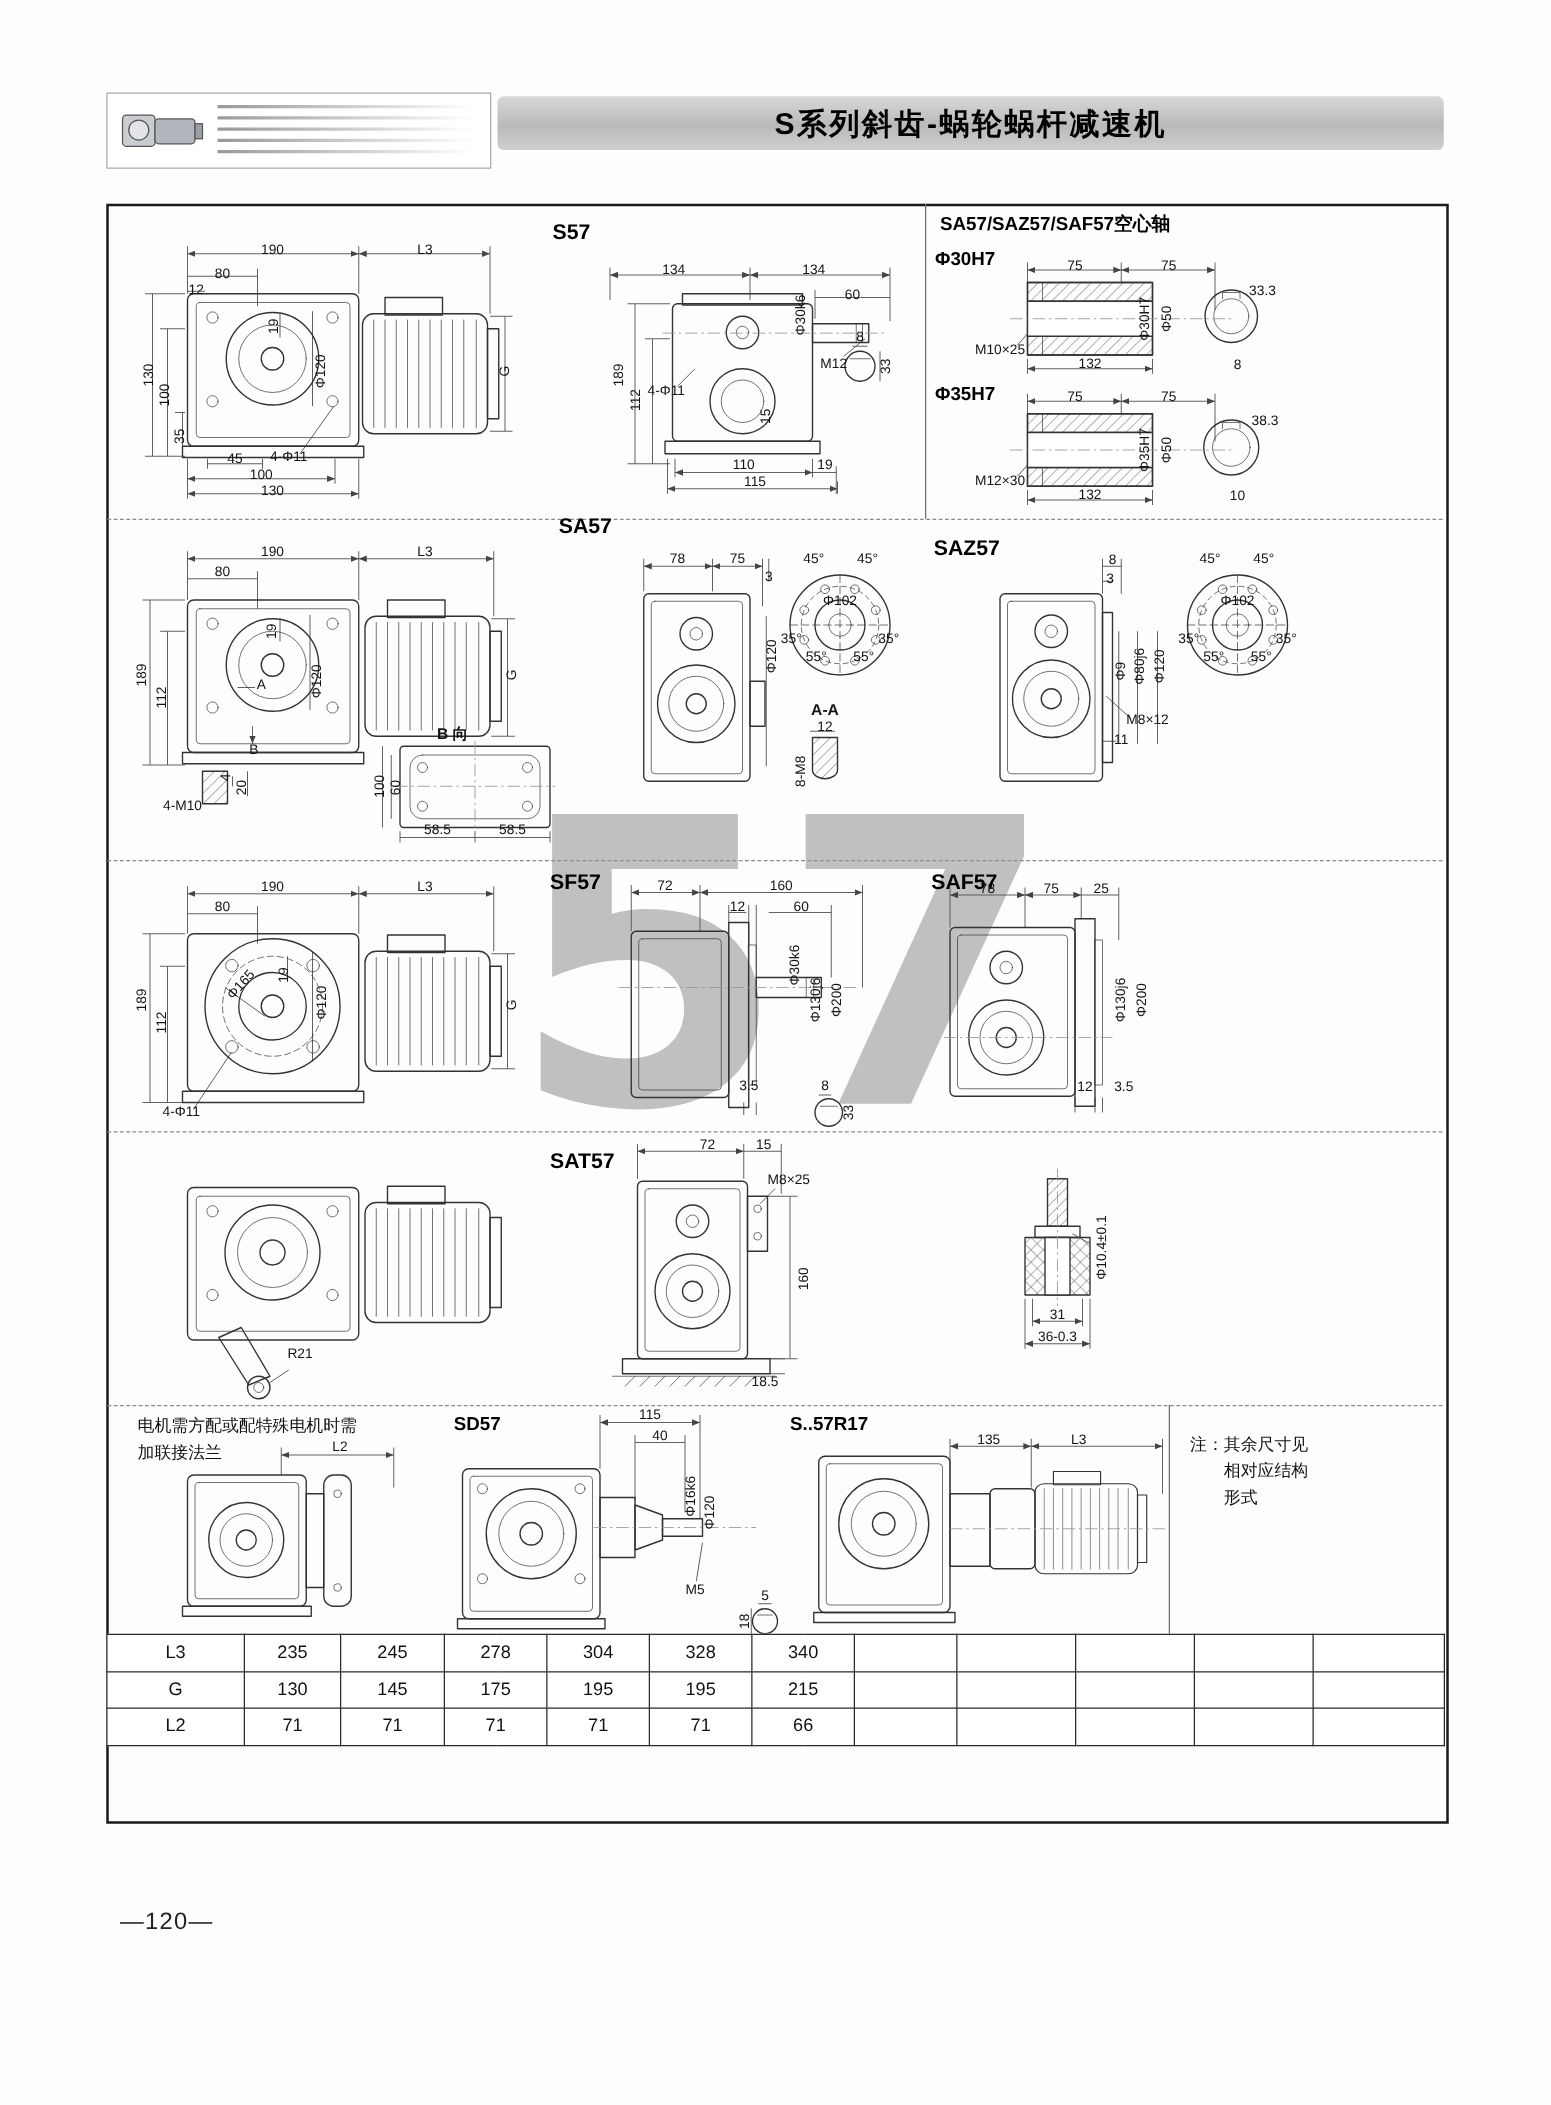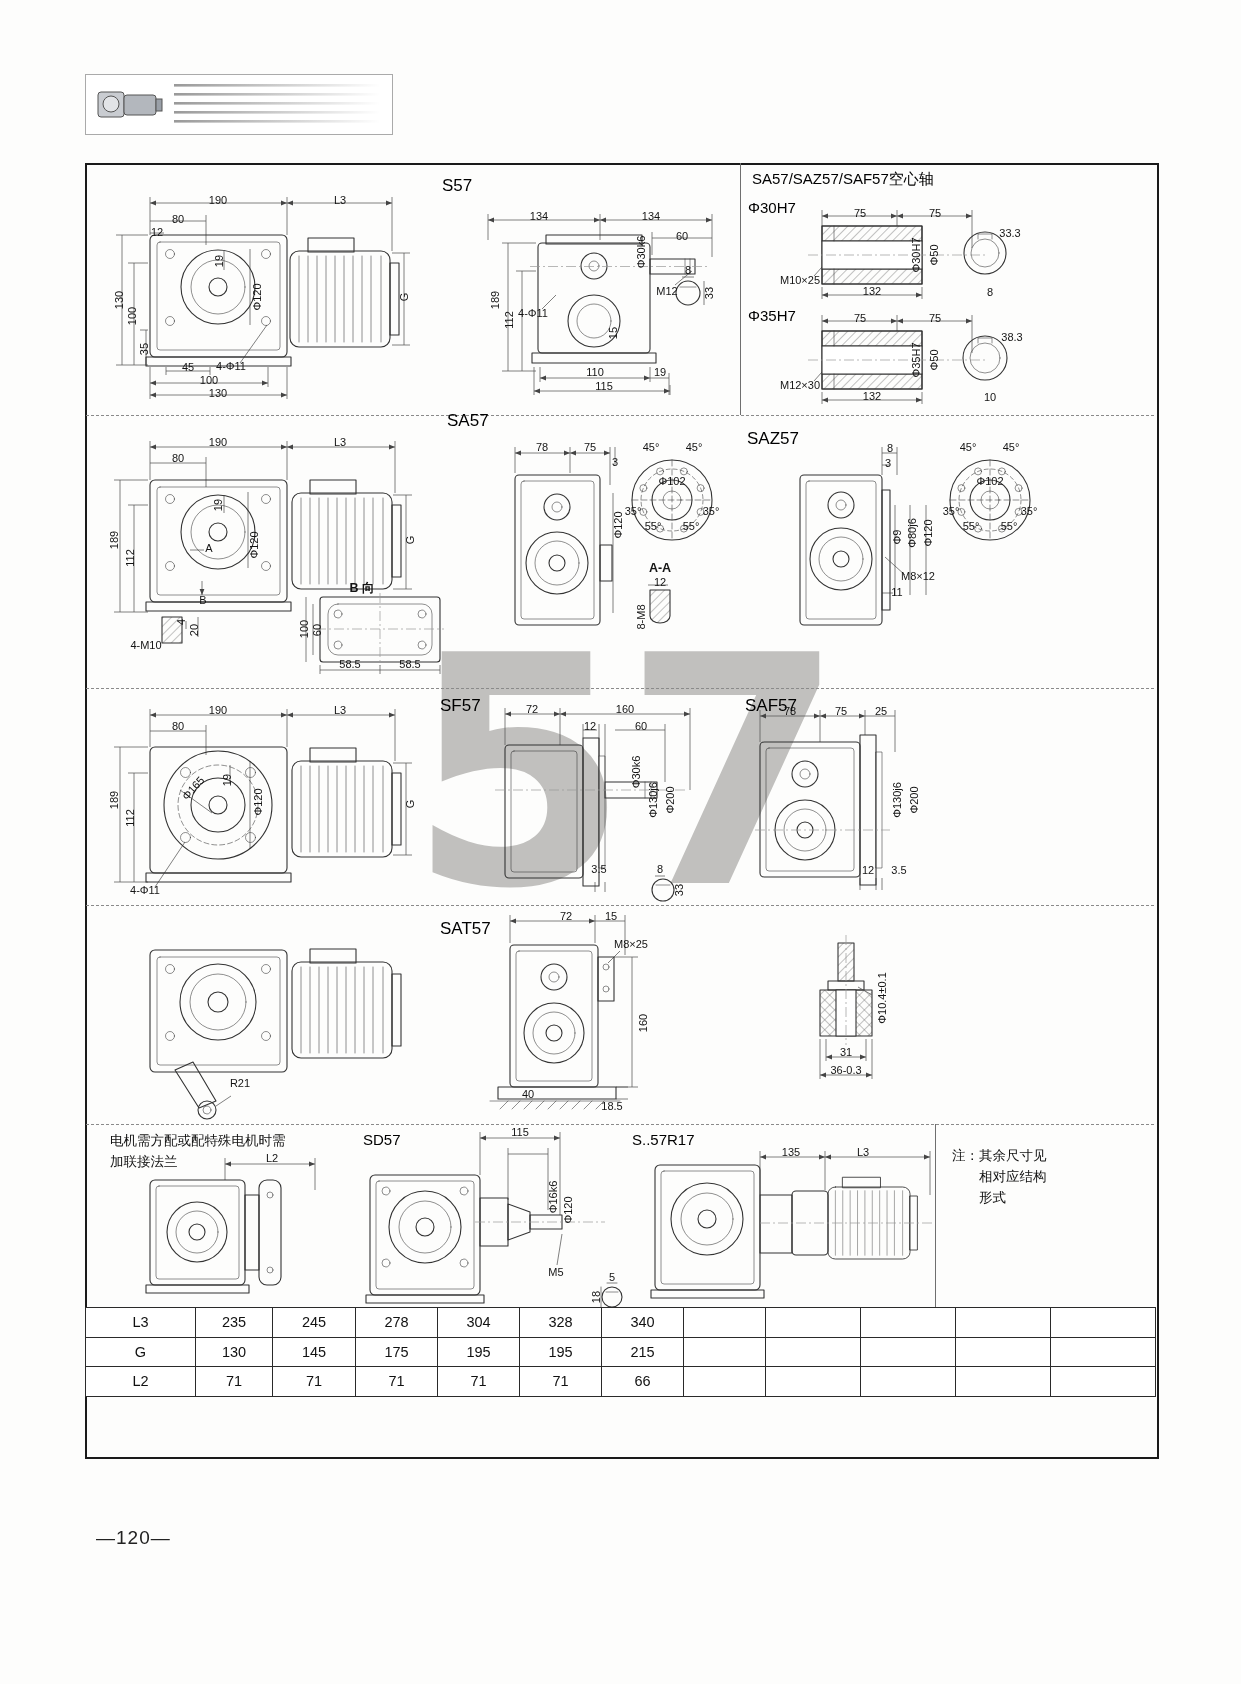--- a/index.html
+++ b/index.html
@@ -8,21 +8,21 @@
   .logo-box{position:absolute;left:85px;top:74px;width:306px;height:59px;border:1px solid #aaa;background:#fff;z-index:3}
   .title-bar{position:absolute;left:398px;top:77px;width:757px;height:43px;border-radius:5px;background:linear-gradient(180deg,#d8d8d8 0%,#b9b9b9 55%,#cfcfcf 100%);z-index:3;display:flex;align-items:center;justify-content:center;font-size:24px;font-weight:700;letter-spacing:2px;color:#000}
   .frame{position:absolute;left:85px;top:163px;width:1070px;height:1292px;border:2px solid #1a1a1a;z-index:1}
   .hdiv{position:absolute;left:86px;width:1068px;height:0;border-top:1px dashed #8a8a8a;z-index:1}
   .vdiv{position:absolute;width:0;border-left:1px solid #6f6f6f;z-index:1}
   .watermark{position:absolute;left:408px;top:622px;font-size:318px;line-height:0.95;font-weight:700;color:#c1c0be;z-index:0;font-family:"DejaVu Sans",sans-serif;letter-spacing:-6px}
   .dim{position:absolute;transform:translate(-50%,-50%);font-size:11px;white-space:nowrap;z-index:6;color:#141414}
   .dim.b{font-weight:700;font-size:12.5px}
   .dimv{position:absolute;transform:translate(-50%,-50%) rotate(-90deg);font-size:11px;white-space:nowrap;z-index:6;color:#141414}
   .dimd{position:absolute;transform:translate(-50%,-50%) rotate(-48deg);font-size:11px;white-space:nowrap;z-index:6;color:#141414}
-  .lbl{position:absolute;font-weight:400;font-size:17px;white-space:nowrap;z-index:6;color:#000}
+  .lbl{position:absolute;font-weight:700;font-size:17px;white-space:nowrap;z-index:6;color:#000}
   .lbl.sm{font-size:15px}
   .note{position:absolute;font-size:13.5px;line-height:1.55;z-index:6;color:#111}
   svg.draw{position:absolute;z-index:2;overflow:visible}
   .sg{stroke:#333;stroke-width:1.1;fill:none;stroke-linejoin:round;stroke-linecap:round}
   .thin{stroke-width:0.55}
   .dg{stroke:#555;stroke-width:0.75;fill:none}
   .cl{stroke:#999;stroke-width:0.7;fill:none;stroke-dasharray:10 3 2 3}
   .spec{position:absolute;left:85px;top:1307px;width:1070px;border-collapse:collapse;table-layout:fixed;z-index:4;background:#fff}
   .spec td{border:1px solid #2a2a2a;text-align:center;vertical-align:middle;font-size:14.5px;height:28.6px;padding:0;color:#111}
   .footnote{position:absolute;left:88px;top:1462px;font-size:13.5px;z-index:4;color:#111}
@@ -96,20 +96,23 @@
       </g>
       <g fill="url(#fade)">
         <rect x="88" y="9" width="206" height="2.6"></rect>
           <rect x="88" y="18" width="206" height="2.6"></rect>
           <rect x="88" y="27" width="206" height="2.6"></rect>
           <rect x="88" y="36" width="206" height="2.6"></rect>
           <rect x="88" y="45" width="206" height="2.6"></rect>
       </g>
     </svg>
   </div>
+  <div class="title-bar">
+      <span>S系列斜齿-蜗轮蜗杆减速机</span>
+    </div>
 
   <div class="watermark">57</div>
   <div class="frame"></div>
   <div class="hdiv" style="top:415px"></div>
   <div class="hdiv" style="top:688px"></div>
   <div class="hdiv" style="top:905px"></div>
   <div class="hdiv" style="top:1124px"></div>
   <div class="vdiv" style="left:740px;top:163px;height:252px"></div>
   <div class="vdiv" style="left:935px;top:1124px;height:183px"></div>
 
@@ -733,21 +736,21 @@
       <circle cx="257" cy="177" r="10"></circle>
         <line x1="251" y1="172" x2="263" y2="172" class="thin"></line>
       <g class="dg">
           <line x1="252" y1="163" x2="262" y2="163"></line>
           <line x1="246" y1="167" x2="246" y2="187"></line>
         </g>
     </g>
     <line class="cl" x1="120" y1="102" x2="250" y2="102"></line>
   </svg>
   <span class="dim" style="left:520px;top:1132px">115</span>
-  <span class="dim" style="left:528px;top:1094px">40</span>
+  <span class="dim" style="left:528px;top:1149px">40</span>
   <span class="dimv" style="left:553px;top:1197px">Φ16k6</span>
   <span class="dimv" style="left:568px;top:1210px">Φ120</span>
   <span class="dim" style="left:556px;top:1272px">M5</span>
   <span class="dim" style="left:612px;top:1277px">5</span>
   <span class="dimv" style="left:596px;top:1297px">18</span>
 
   <svg class="draw" style="left:640px;top:1145px" width="300" height="165">
     <g class="dg">
       <line x1="120" y1="12" x2="185" y2="12" marker-start="url(#ar)" marker-end="url(#ar)"></line>
       <line x1="185" y1="12" x2="290" y2="12" marker-start="url(#ar)" marker-end="url(#ar)"></line>

